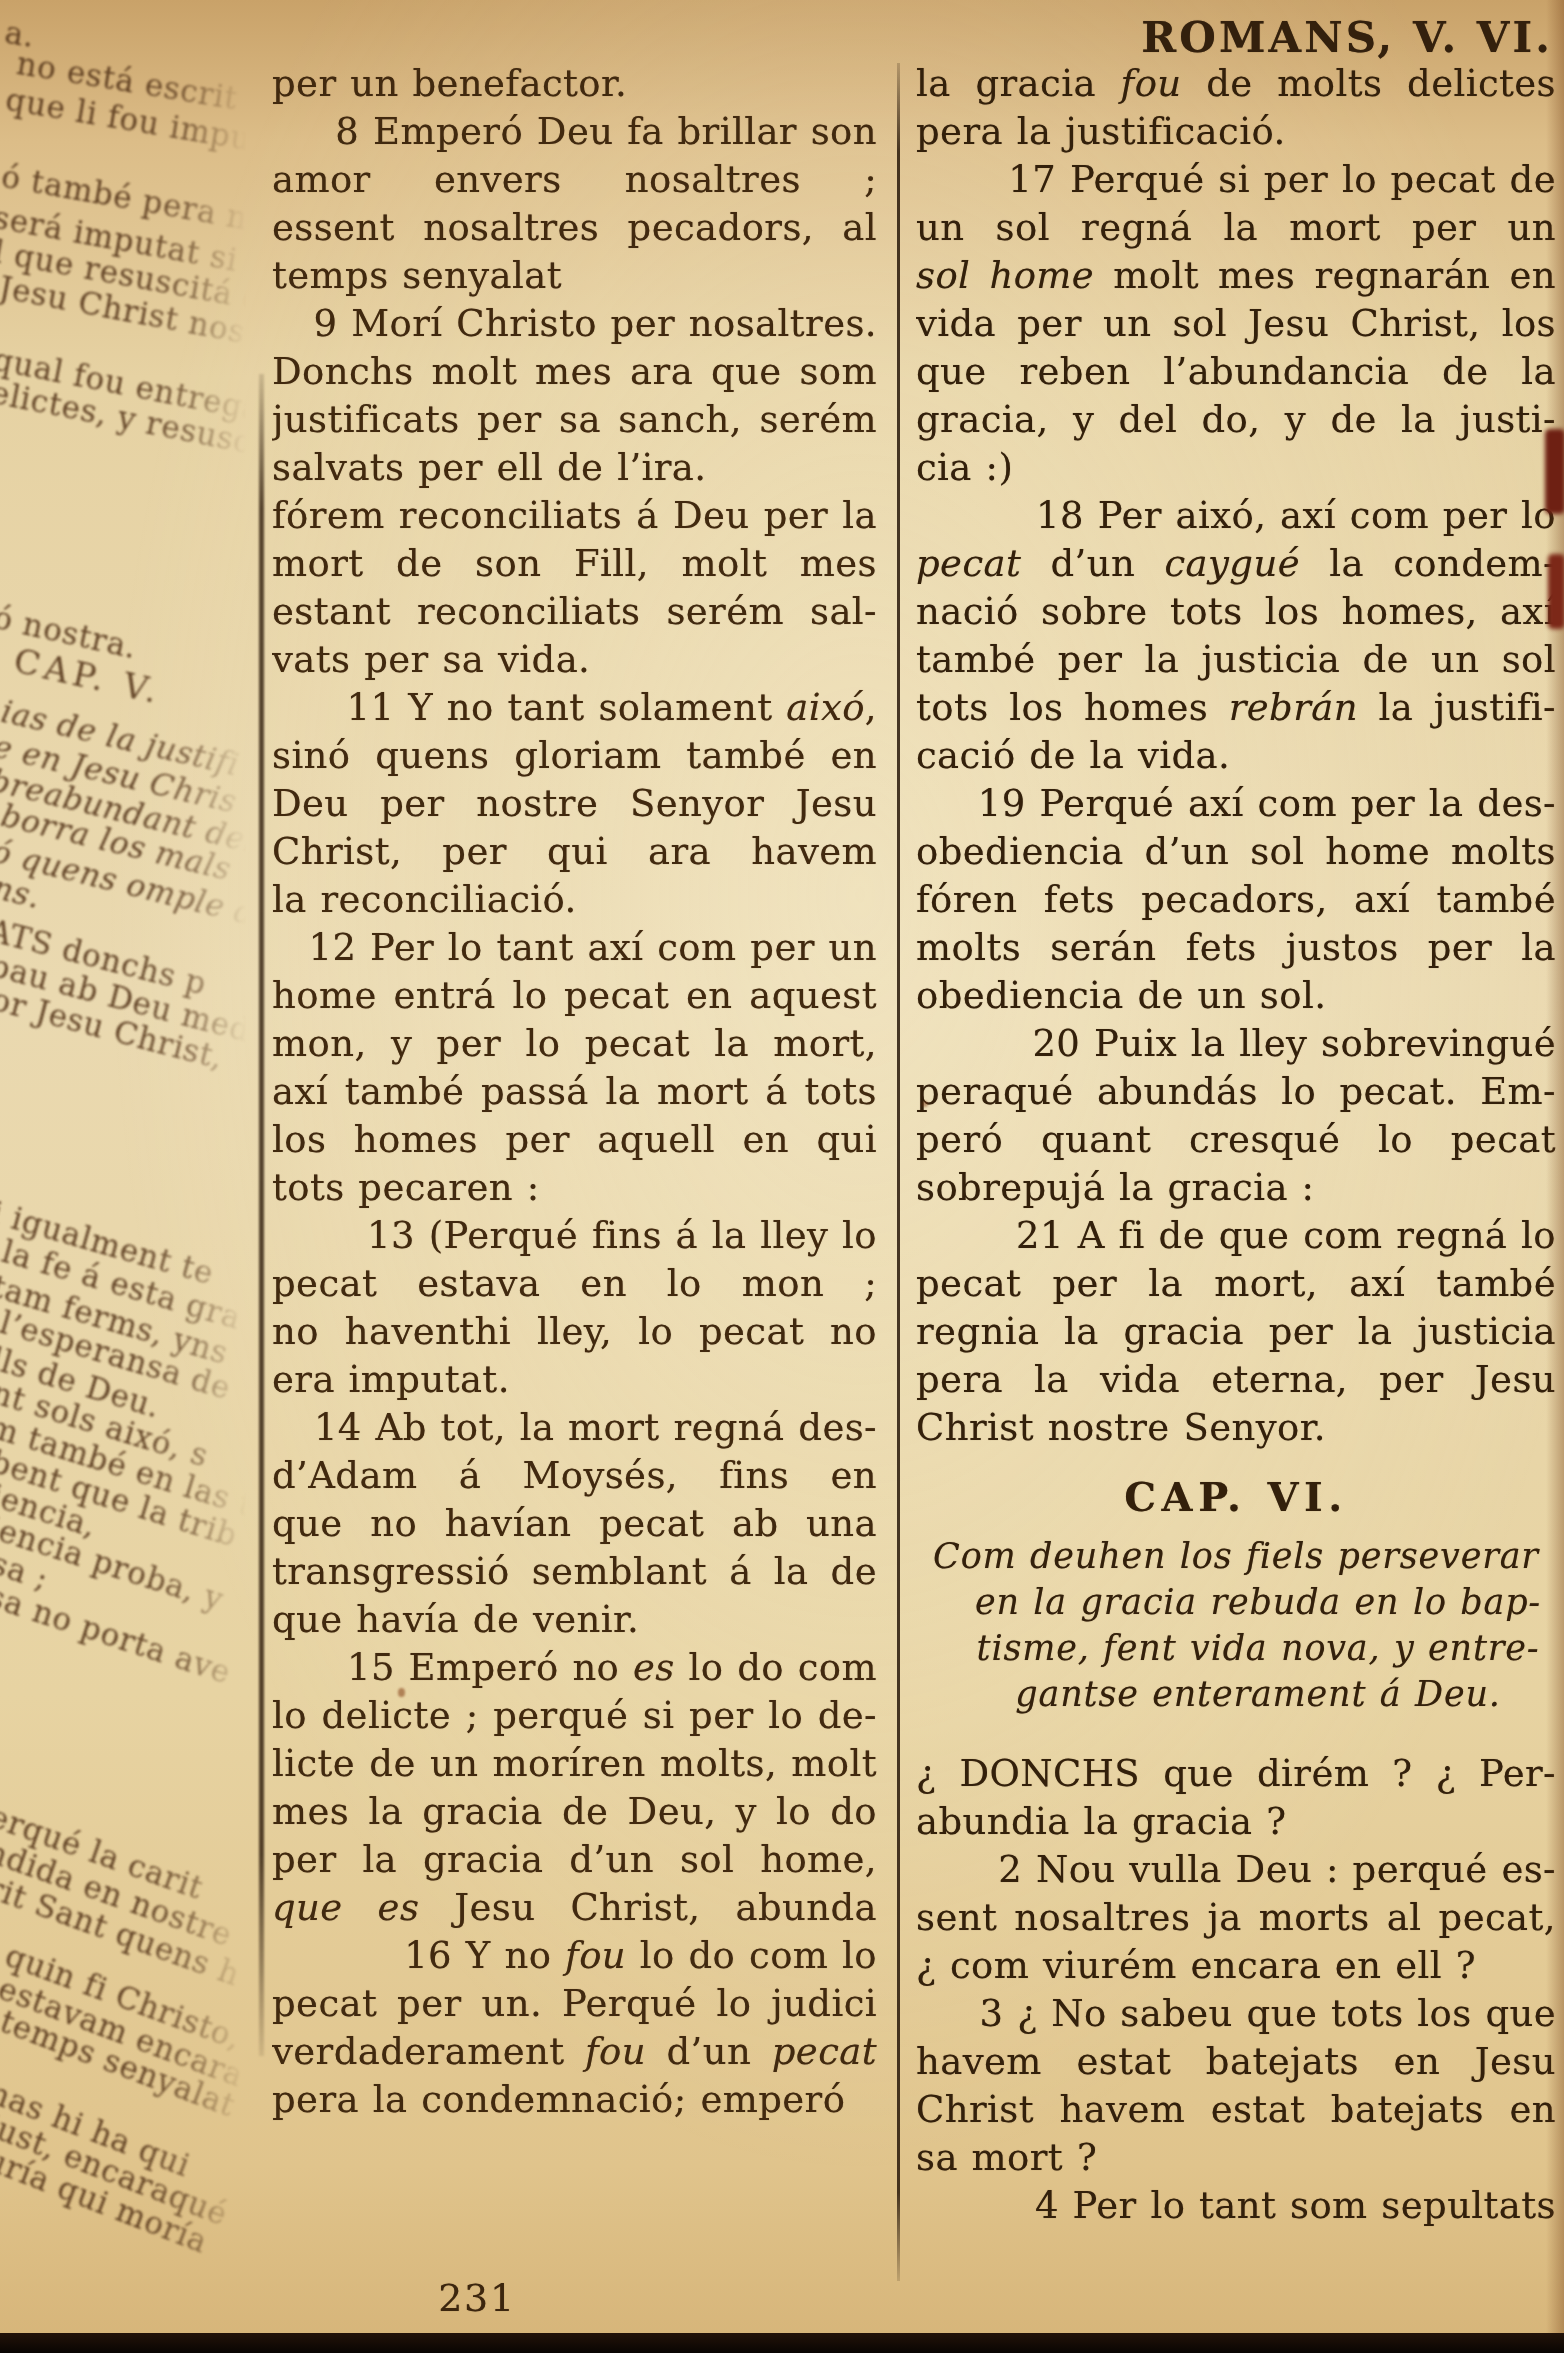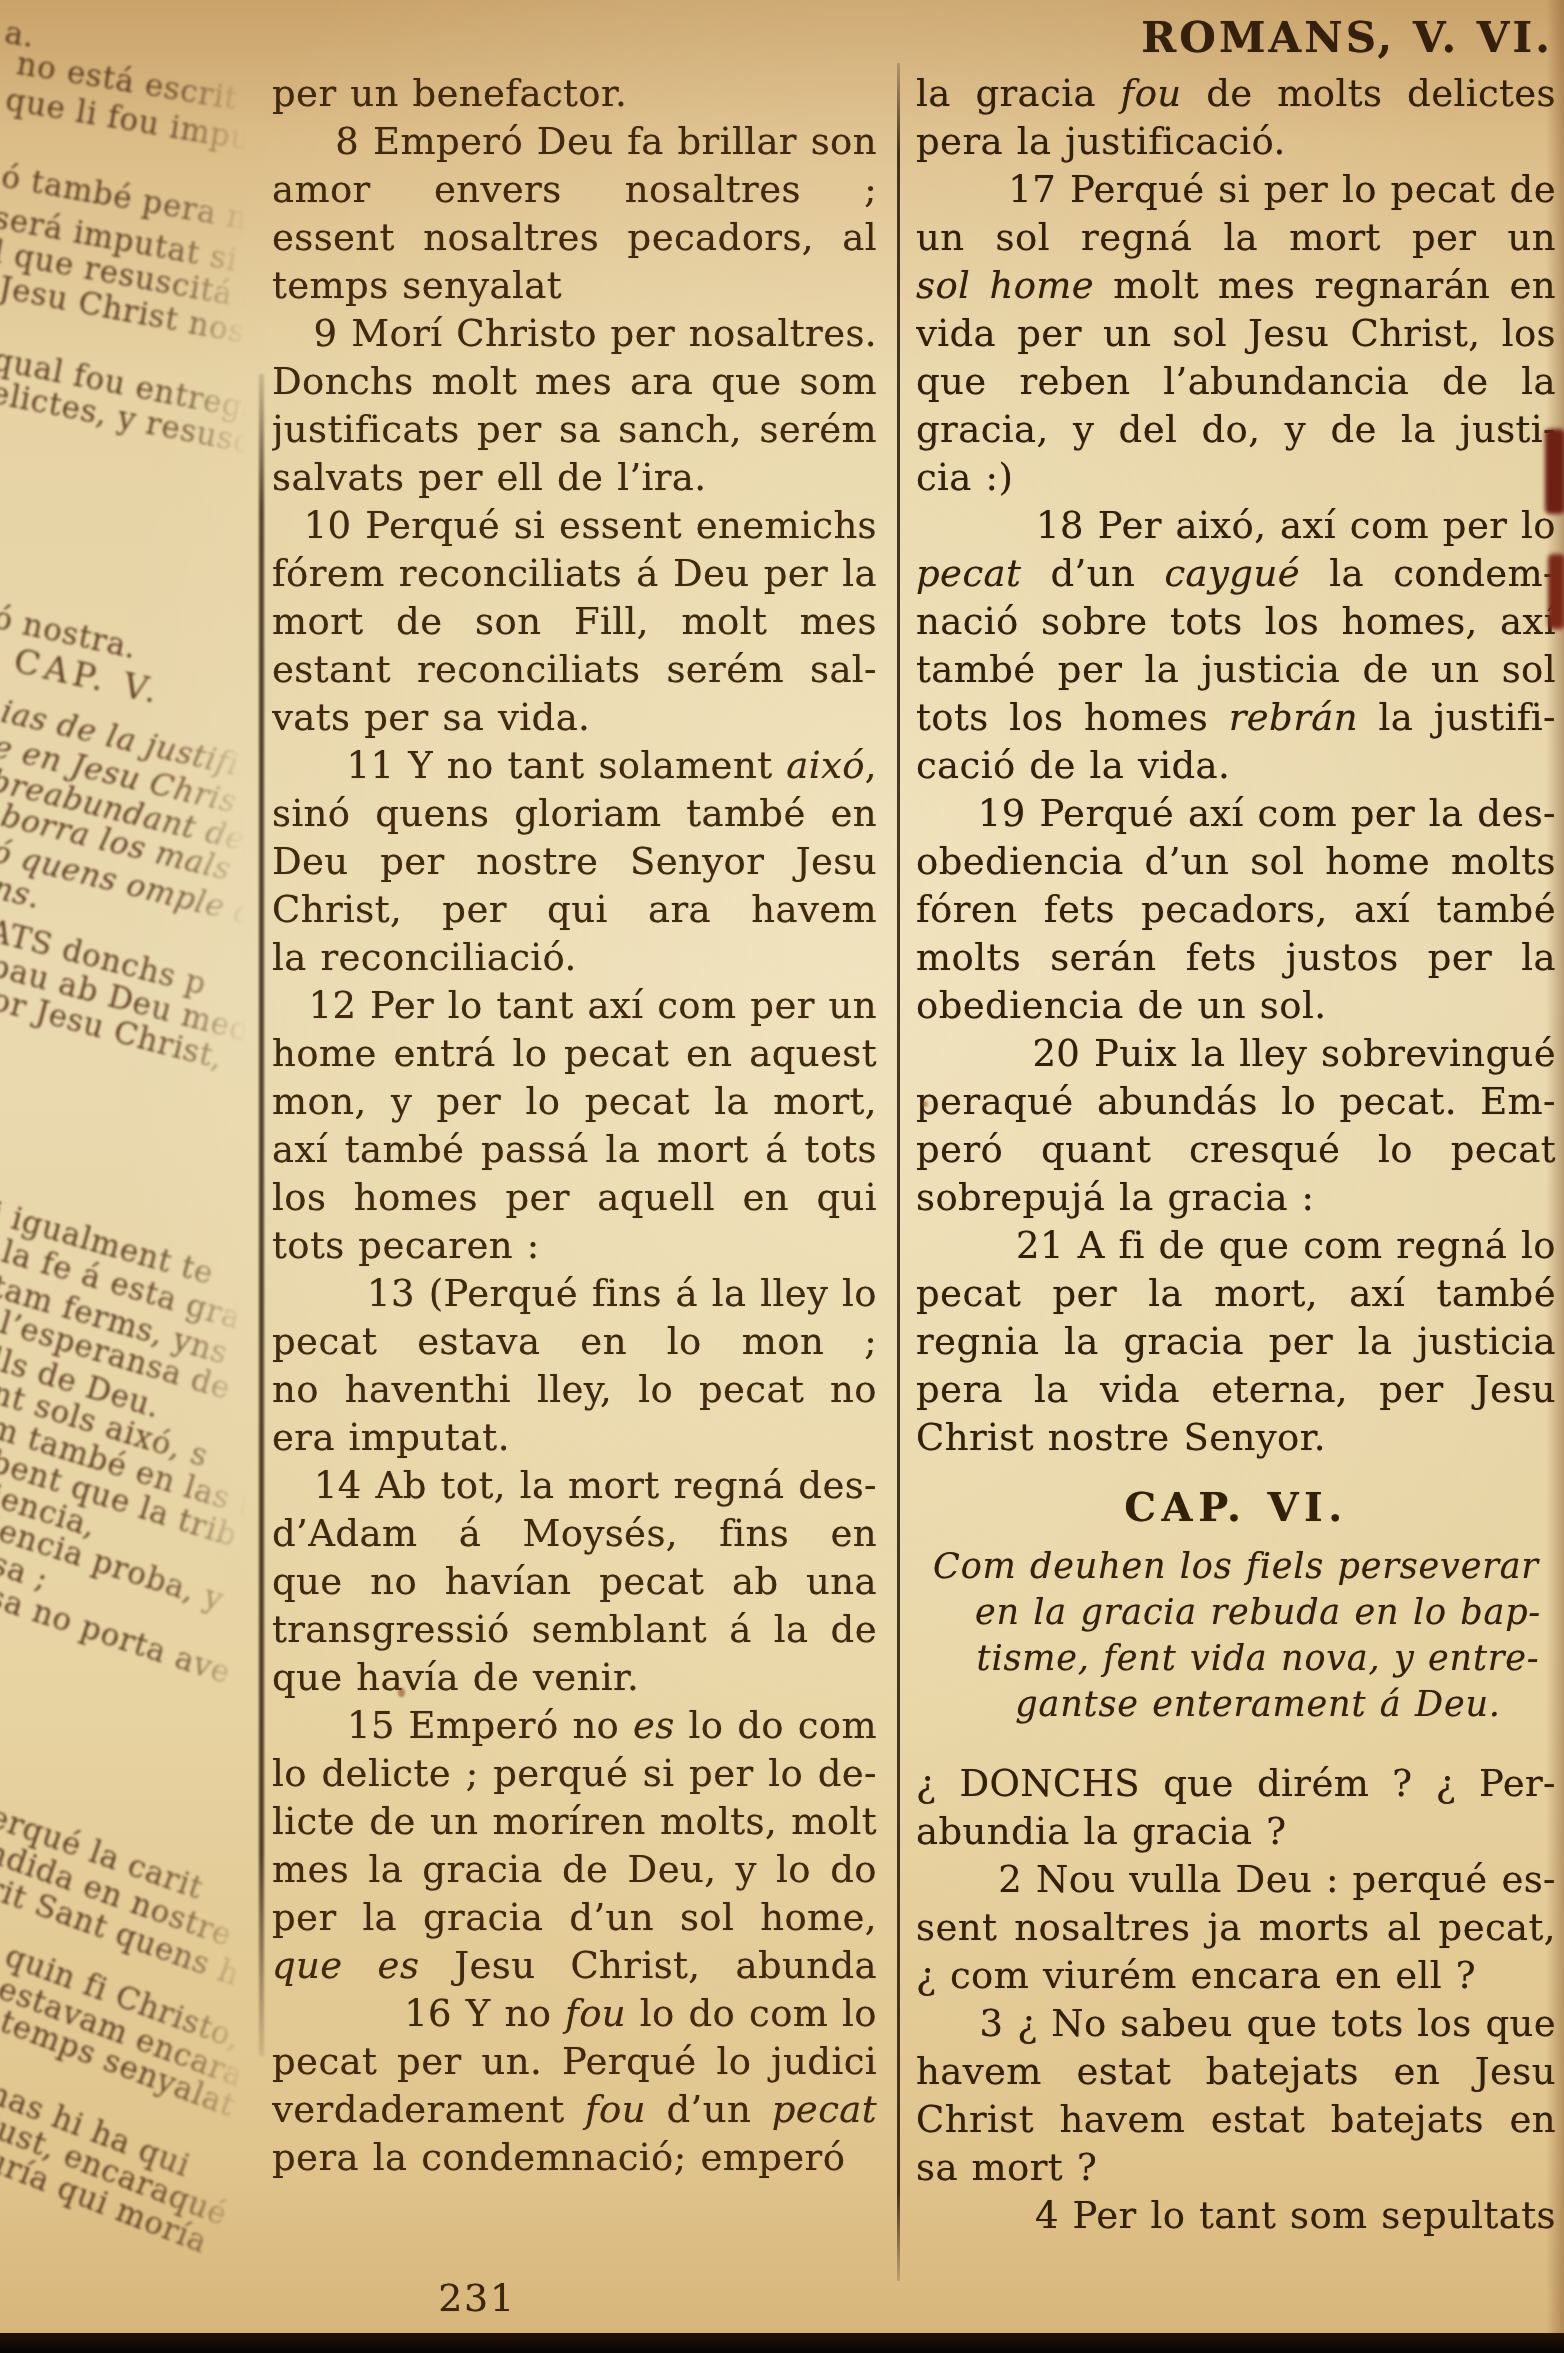--- a/index.html
+++ b/index.html
@@ -35,21 +35,21 @@
     position:absolute;left:259px;top:374px;width:4.7px;height:1682px;
     background:linear-gradient(180deg,rgba(46,28,12,.15),rgba(46,28,12,.78) 8%,rgba(46,28,12,.8) 88%,rgba(46,28,12,.1));
     filter:blur(0.8px);
   }
   
   .running-head{
     position:absolute;left:270px;top:12.5px;width:1283px;
     text-align:right;font-size:42px;font-weight:bold;letter-spacing:3.1px;
     color:#33200d;text-shadow:0 0 0.8px rgba(45,25,8,.6);
   }
-  .col{position:absolute;top:70px;}
+  .col{position:absolute;top:60px;}
   .col-left{left:272px;width:605px;color:#41290f;}
   .col-right{left:916px;width:640px;color:#33200b;text-shadow:0 0 0.9px rgba(40,22,6,.55);}
   .line{
     font-size:37px;line-height:48px;height:48px;overflow:hidden;
     text-align:justify;letter-spacing:0.4px;word-spacing:1.6px;
     text-shadow:0 0 0.8px rgba(55,32,12,.5);
   }
   .line::after{content:"";display:inline-block;width:100%;height:0;}
   .line.e{text-align:left;}
   .line.e::after{display:none;}
@@ -138,21 +138,20 @@
 <div class="col col-left" id="colL">
     <div class="line e">per un benefactor.</div>
     <div class="line v">8 Emperó Deu fa brillar son</div>
     <div class="line ">amor envers nosaltres ; perqué</div>
     <div class="line ">essent nosaltres pecadors, al</div>
     <div class="line e">temps senyalat</div>
     <div class="line v">9 Morí Christo per nosaltres.</div>
     <div class="line ">Donchs molt mes ara que som</div>
     <div class="line ">justificats per sa sanch, serém</div>
     <div class="line e">salvats per ell de l’ira.</div>
-    <div class="line v">10 Perqué si essent enemichs</div>
     <div class="line ">fórem reconciliats á Deu per la</div>
     <div class="line ">mort de son Fill, molt mes</div>
     <div class="line ">estant reconciliats serém sal-</div>
     <div class="line e">vats per sa vida.</div>
     <div class="line v">11 Y no tant solament <i>aixó</i>,</div>
     <div class="line ">sinó quens gloriam també en</div>
     <div class="line ">Deu per nostre Senyor Jesu</div>
     <div class="line ">Christ, per qui ara havem rebut</div>
     <div class="line e">la reconciliació.</div>
     <div class="line v">12 Per lo tant axí com per un</div>

